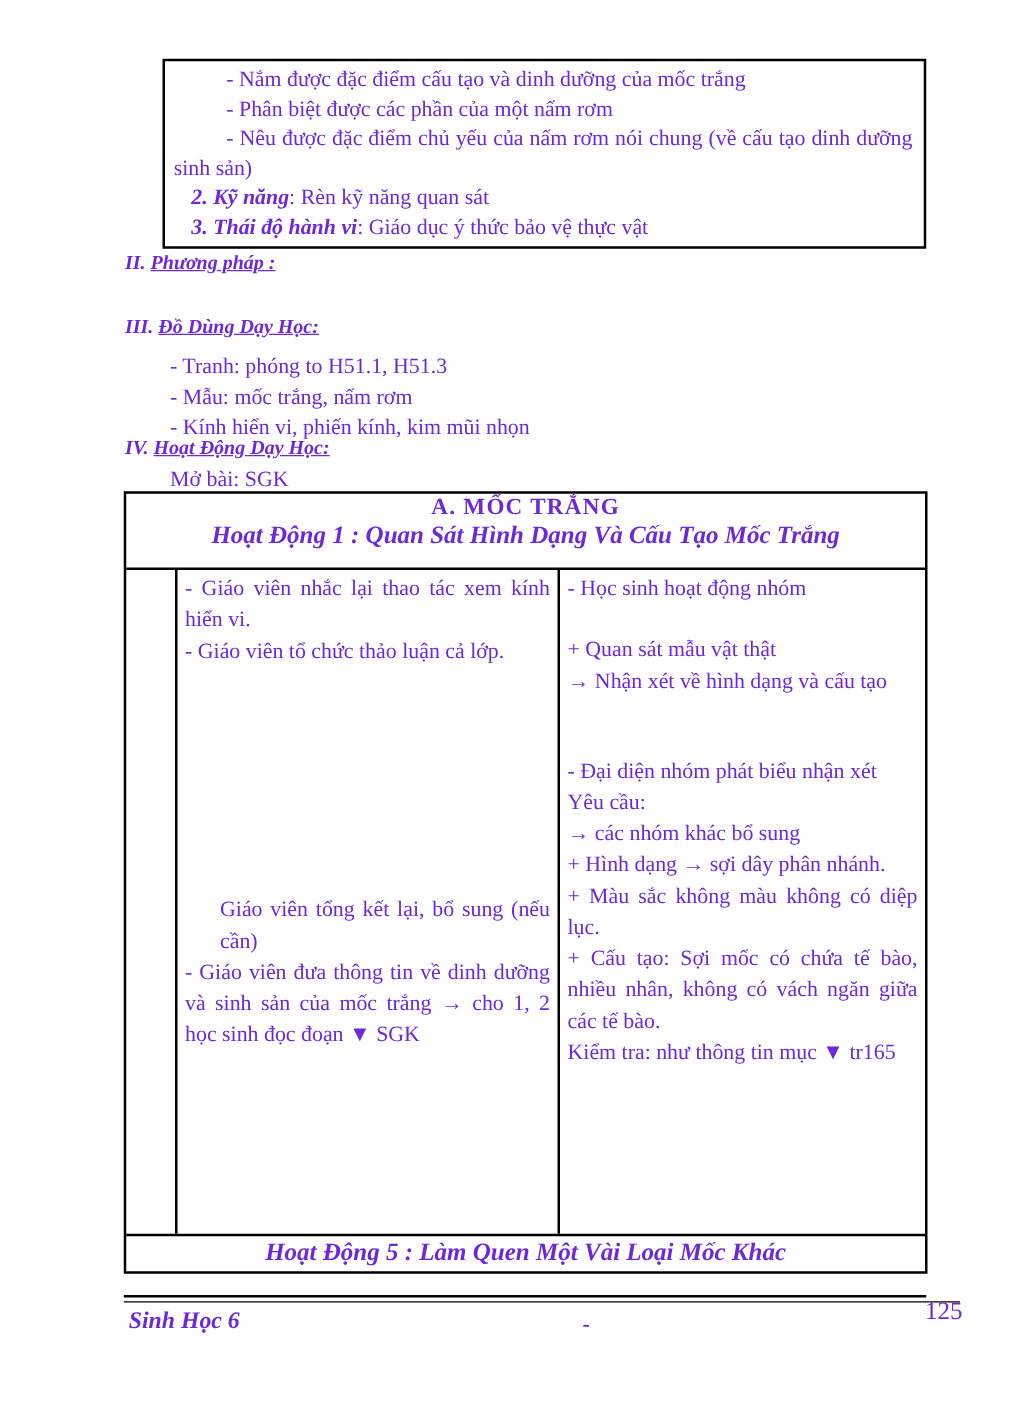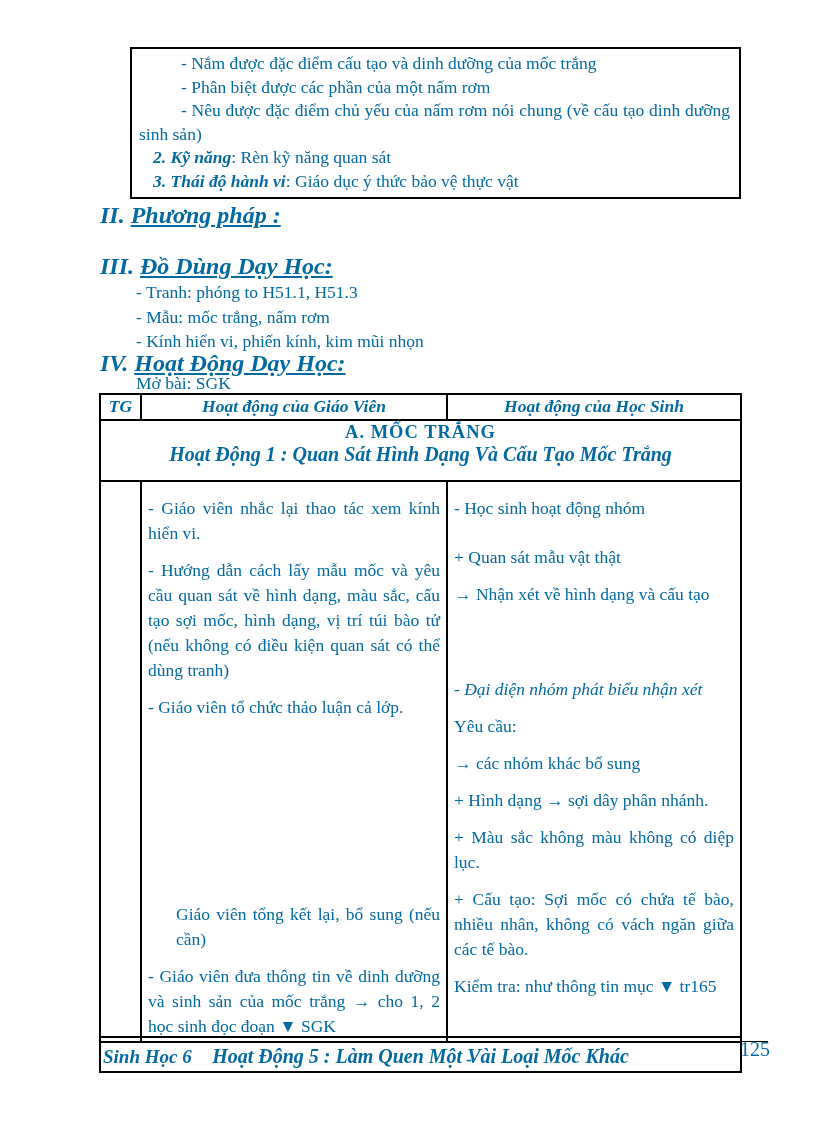--- a/index.html
+++ b/index.html
@@ -1,54 +1,54 @@
 <!DOCTYPE html>
 <html><head>
 <meta charset="utf-8">
 <style>
   * { margin:0; padding:0; box-sizing:border-box; }
   html,body { background:#fff; }
   body { width:816px; height:1123px; overflow:hidden; }
   .page {
     position:relative; width:744px; height:1123px; background:#ffffff;
     font-family:"Liberation Serif","DejaVu Serif",serif;
-    font-size:17.5px; color:#0369a1;
+    font-size:17.5px; color:#6d28d9;
   }
   .bi { font-weight:bold; font-style:italic; }
 
   
   .objectives-box {
     position:absolute; left:130px; top:47px; width:611px; min-height:142px;
     border:2px solid #000; padding:3px 9px 3px 7px; line-height:23.6px;
   }
   .objectives-box p { text-align:justify; }
   .obj-indent { text-indent:42px; }
   .obj-num { text-indent:14px; }
 
   
-  .sec { position:absolute; left:100px; font-weight:bold; font-style:italic; font-size:24px; white-space:nowrap; }
+  .sec { position:absolute; left:100px; font-weight:bold; font-style:italic; font-size:16px; white-space:nowrap; }
   .sec .title { text-decoration:underline; }
   .plain-line { position:absolute; left:136px; white-space:nowrap; }
   .sub-items { position:absolute; left:136px; line-height:24.5px; }
 
   
   .doc-table { position:absolute; left:99px; top:393px; width:643px; border:2px solid #000; }
   .t-header { display:grid; grid-template-columns:41px 306px 1fr; font-weight:bold; font-style:italic; text-align:center; border-bottom:2px solid #000; }
   .t-header > div { padding:1px 0 2px 0; }
   .t-header > div:nth-child(1), .t-header > div:nth-child(2) { border-right:2px solid #000; }
   .t-span { text-align:center; border-bottom:2px solid #000; padding:1px 0 14px 0; }
   .a-title { font-weight:bold; font-size:18.5px; letter-spacing:1px; }
   .act-title { font-weight:bold; font-style:italic; font-size:20px; }
   .t-body { display:grid; grid-template-columns:41px 306px 1fr; border-bottom:2px solid #000; }
   .t-body .cell { padding:2px 6px; min-height:531px; }
   .cell-tg, .cell-gv { border-right:2px solid #000; }
-  .cell-gv p, .cell-hs p { text-align:justify; line-height:25px;margin-top:12px; }
+  .cell-gv p, .cell-hs p { text-align:justify; line-height:25px; }
   .cell-gv .gap-large { margin-top:182px;margin-left:28px; }
   .cell-hs .gap-one { margin-top:24px; }
-  .cell-hs .gap-mid { margin-top:70px;font-style:italic; }
+  .cell-hs .gap-mid { margin-top:47px; }
   .t-act2 { text-align:center; padding:2px 0 3px 0; }
 
   
   .footer-line1 { position:absolute; left:99px; top:1036px; width:642px; height:2px; background:#000; }
   .footer-line2 { position:absolute; left:99px; top:1041px; width:669px; height:1px; background:#000; }
   .page-num { position:absolute; left:740px; top:1038px; font-size:20px; }
   .footer-book { position:absolute; left:103px; top:1046px; font-weight:bold; font-style:italic; font-size:19px; }
   .footer-dash { position:absolute; left:466px; top:1049px; font-weight:bold; }
 </style>
 </head>
@@ -79,36 +79,30 @@
     <div>- Kính hiển vi, phiến kính, kim mũi nhọn</div>
   </div>
 
   <div class="sec" style="top:350px">
     <span>IV.</span>
     <span class="title">Hoạt Động Dạy Học:</span>
   </div>
   <div class="plain-line" style="top:373px">Mở bài: SGK</div>
 
   <div class="doc-table">
-    <div class="t-header">
-      <div>TG</div>
-      <div>Hoạt động của Giáo Viên</div>
-      <div>Hoạt động của Học Sinh</div>
-    </div>
 
     <div class="t-span">
       <div class="a-title">A. MỐC TRẮNG</div>
       <div class="act-title">Hoạt Động 1 : Quan Sát Hình Dạng Và Cấu Tạo Mốc Trắng</div>
     </div>
 
     <div class="t-body">
       <div class="cell cell-tg"></div>
       <div class="cell cell-gv">
         <p>- Giáo viên nhắc lại thao tác xem kính hiển vi.</p>
-        <p>- Hướng dẫn cách lấy mẫu mốc và yêu cầu quan sát về hình dạng, màu sắc, cấu tạo sợi mốc, hình dạng, vị trí túi bào tử (nếu không có điều kiện quan sát có thể dùng tranh)</p>
         <p>- Giáo viên tổ chức thảo luận cả lớp.</p>
         <p class="gap-large">Giáo viên tổng kết lại, bổ sung (nếu cần)</p>
         <p>- Giáo viên đưa thông tin về dinh dưỡng và sinh sản của mốc trắng → cho 1, 2 học sinh đọc đoạn ▼ SGK</p>
       </div>
       <div class="cell cell-hs">
         <p>- Học sinh hoạt động nhóm</p>
         <p class="gap-one">+ Quan sát mẫu vật thật</p>
         <p>→ Nhận xét về hình dạng và cấu tạo</p>
         <p class="gap-mid">- Đại diện nhóm phát biểu nhận xét</p>
         <p>Yêu cầu:</p>

